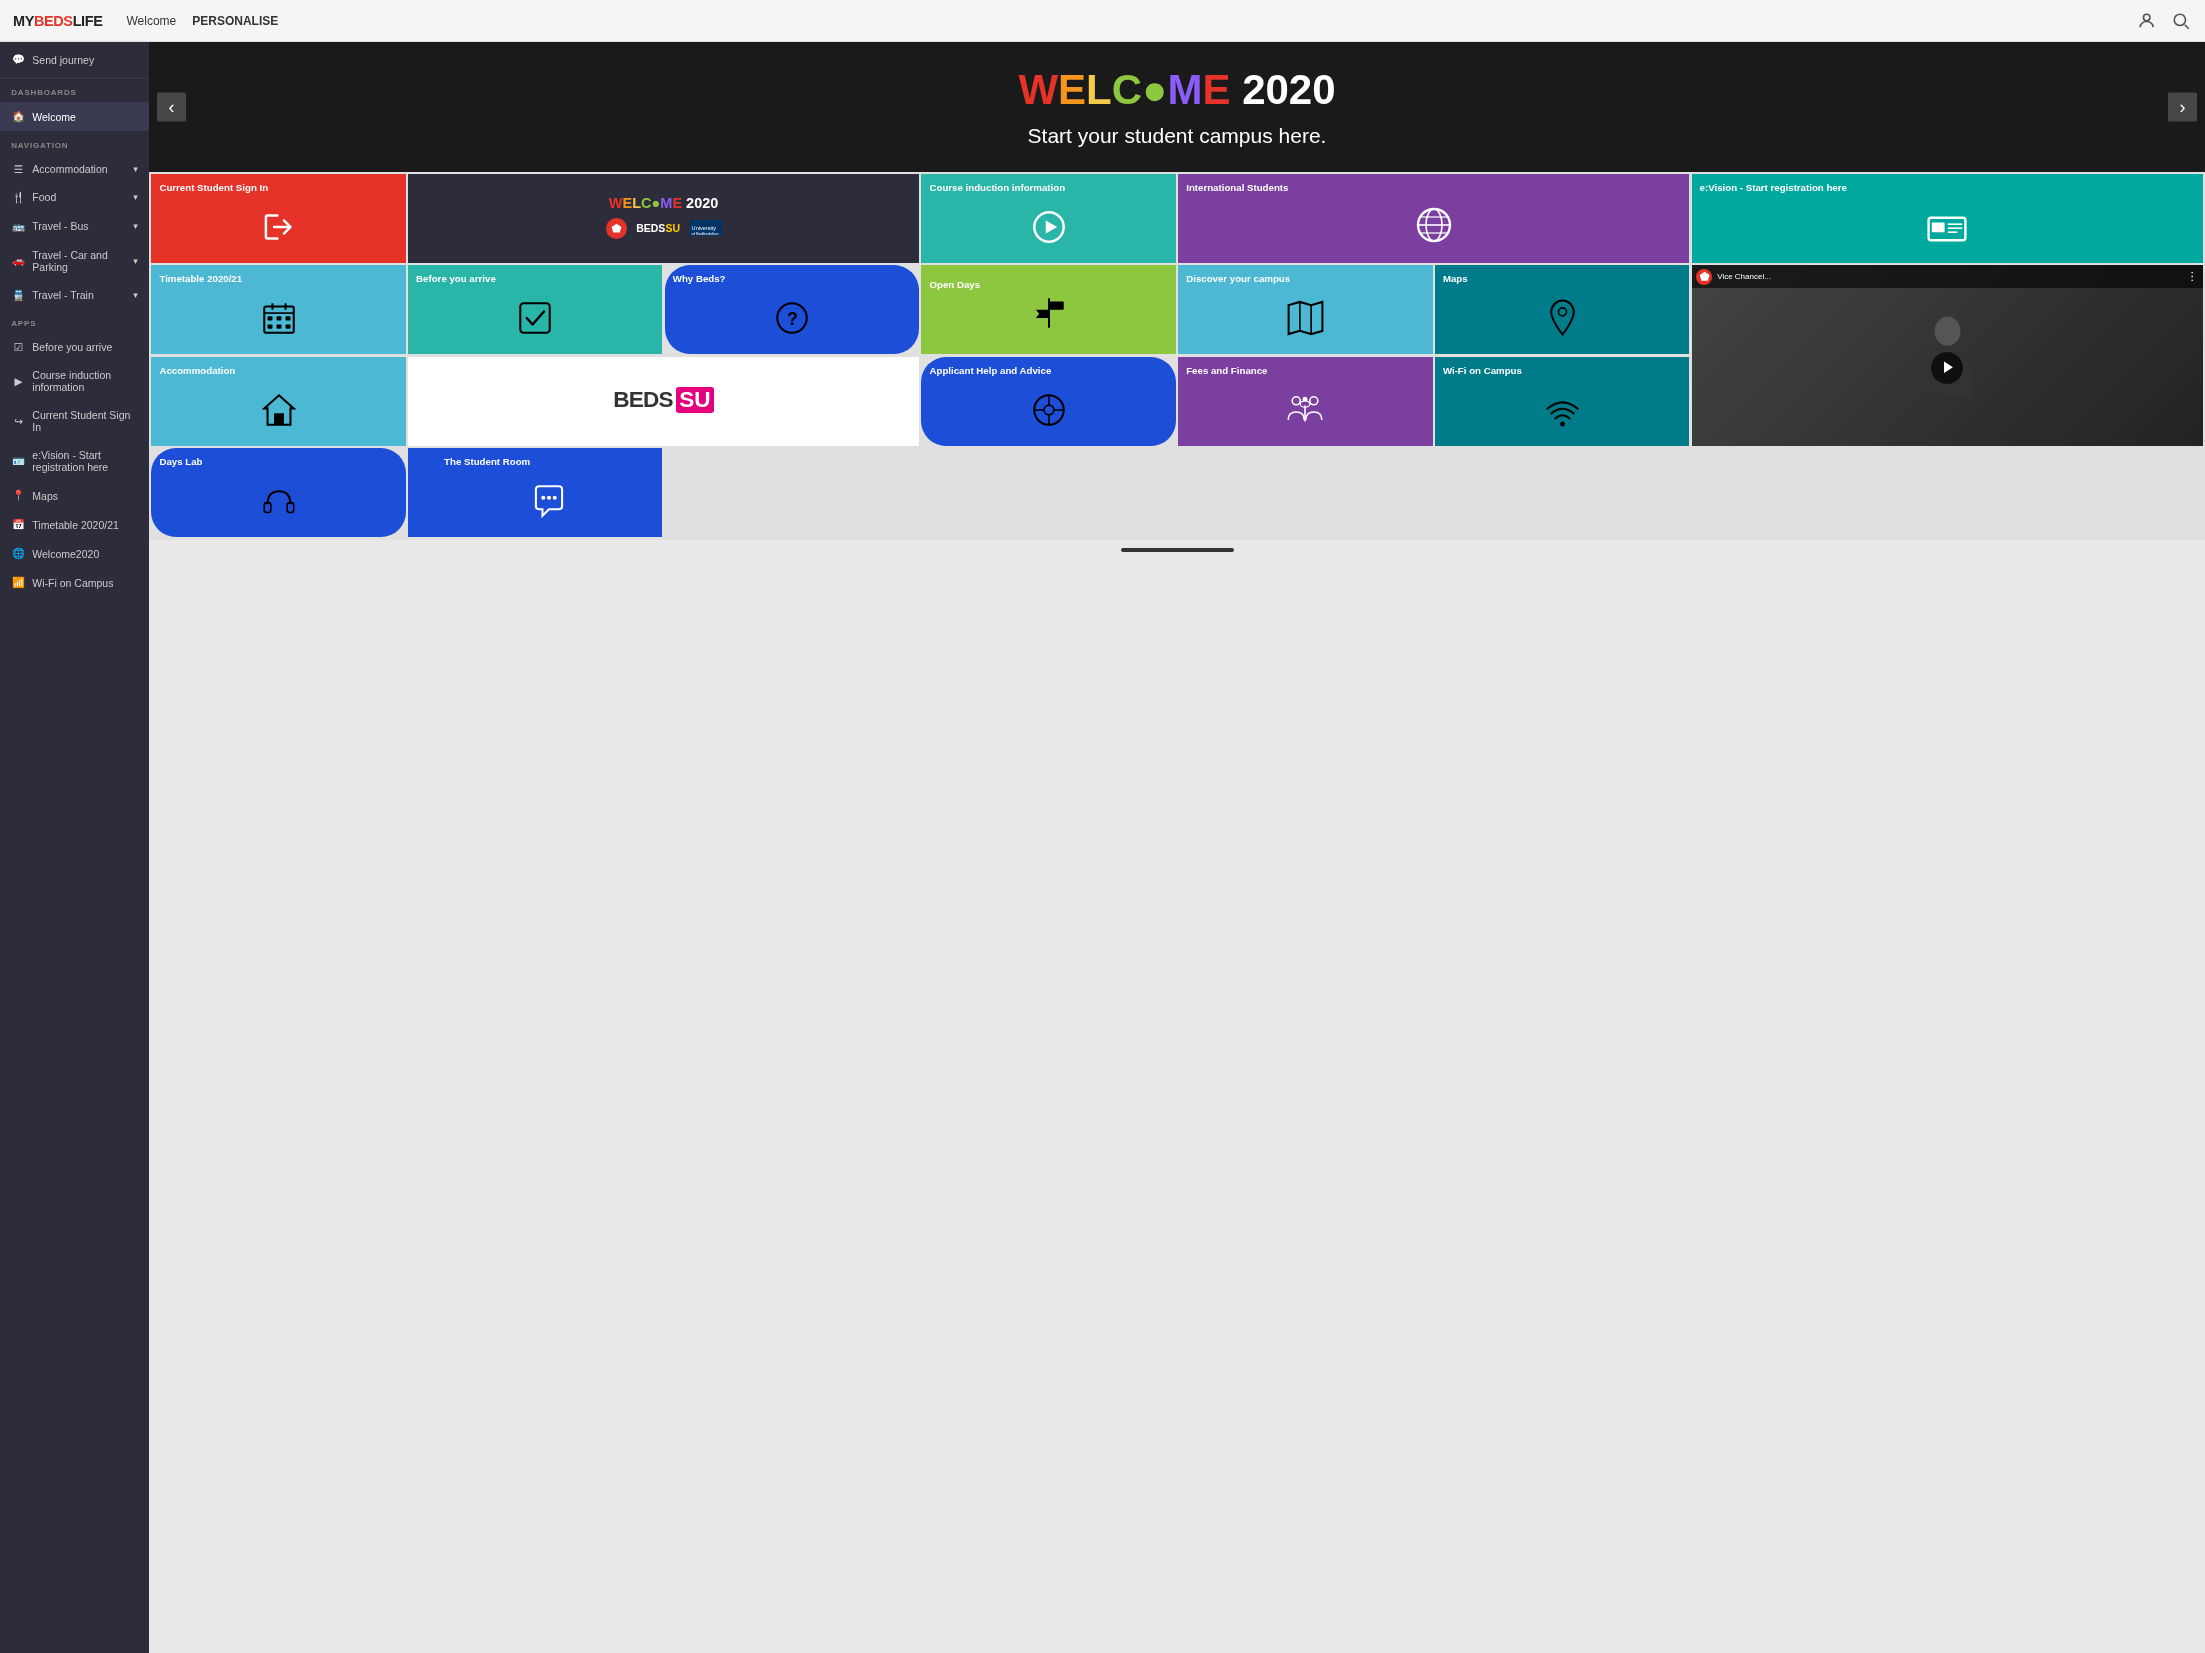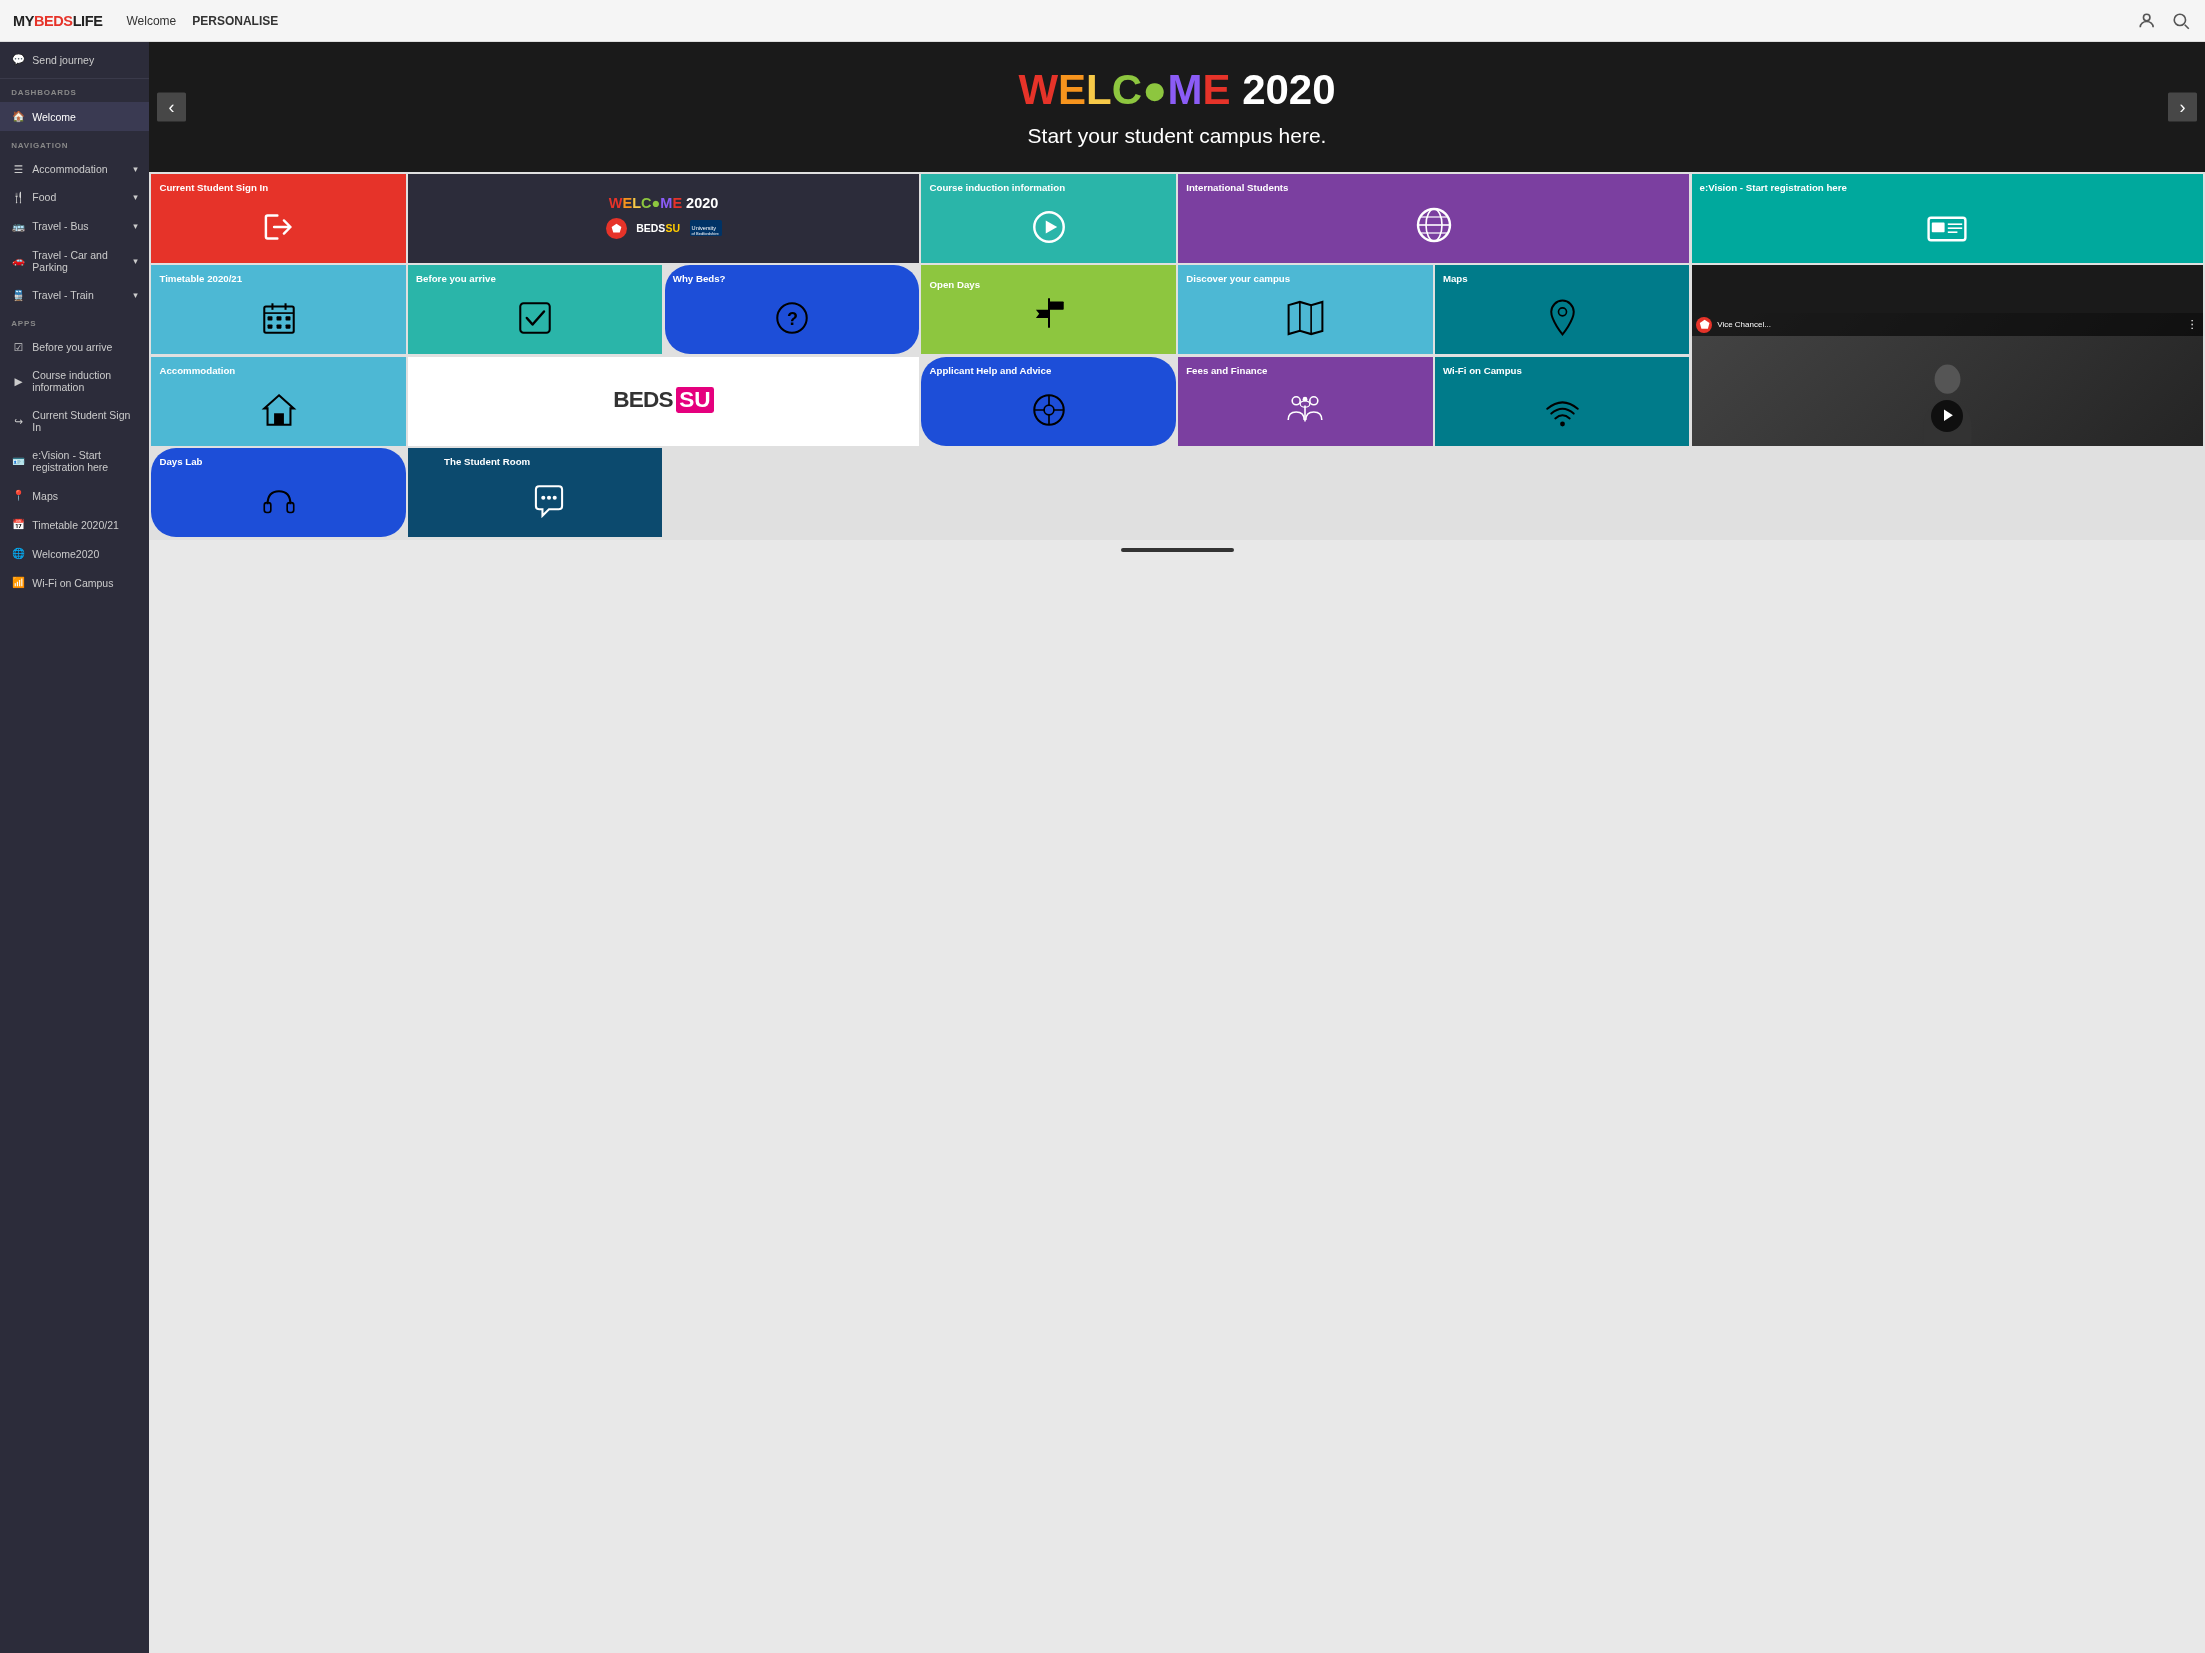--- a/index.html
+++ b/index.html
@@ -93,21 +93,21 @@
 
     
     .tile-red { background: #e63329; }
     .tile-teal { background: #2ab5a9; }
     .tile-purple { background: #7b3fa0; }
     .tile-green-teal { background: #00a99d; }
     .tile-blue { background: #4db8d4; }
     .tile-orange { background: #1d4ed8; border-radius: 25px; }
     .tile-yellow-green { background: #8dc63f; justify-content: center; }
     .tile-dark-teal { background: #007b8a; }
-    .tile-magenta { background: #0c4a6e; padding-left: 36px; }
+    .tile-magenta { background: #1d4ed8; padding-left: 36px; }
     .tile-video { background: #1a1a1a; padding: 0; overflow: hidden; }
     .tile-bedssu { background: #fff; display: flex; align-items: center; justify-content: center; }
     .tile-welcome-banner { background: #2c2c3a; }
 
     
     .col-span-1 { grid-column: span 1; }
     .col-span-2 { grid-column: span 2; }
 
     
     .row-span-2 { grid-row: span 2; }
@@ -123,21 +123,21 @@
     .welcome-tile-title .l { color: #f7c948; }
     .welcome-tile-title .c { color: #8dc63f; }
     .welcome-tile-title .dot1 { color: #8dc63f; }
     .welcome-tile-title .m2 { color: #8b5cf6; }
     .welcome-tile-title .e2 { color: #e63329; }
     .welcome-tile-logos { display: flex; gap: 9.7px; align-items: center; justify-content: center; }
 
     
     .video-tile-inner {
       width: 100%; height: 100%; position: relative; background: #222;
-      display: flex; align-items: center; justify-content: center; margin-top: 48px;
+      display: flex; align-items: center; justify-content: center;
     }
     .video-play-btn {
       position: absolute; width: 32px; height: 32px; background: rgba(0,0,0,0.7);
       border-radius: 50%; display: flex; align-items: center; justify-content: center;
       color: white; font-size: 13px;
     }
     .video-top-bar {
       position: absolute; top: 0; left: 0; right: 0; background: rgba(0,0,0,0.6);
       display: flex; align-items: center; padding: 3.2px 4.8px; gap: 4.8px;
     }

